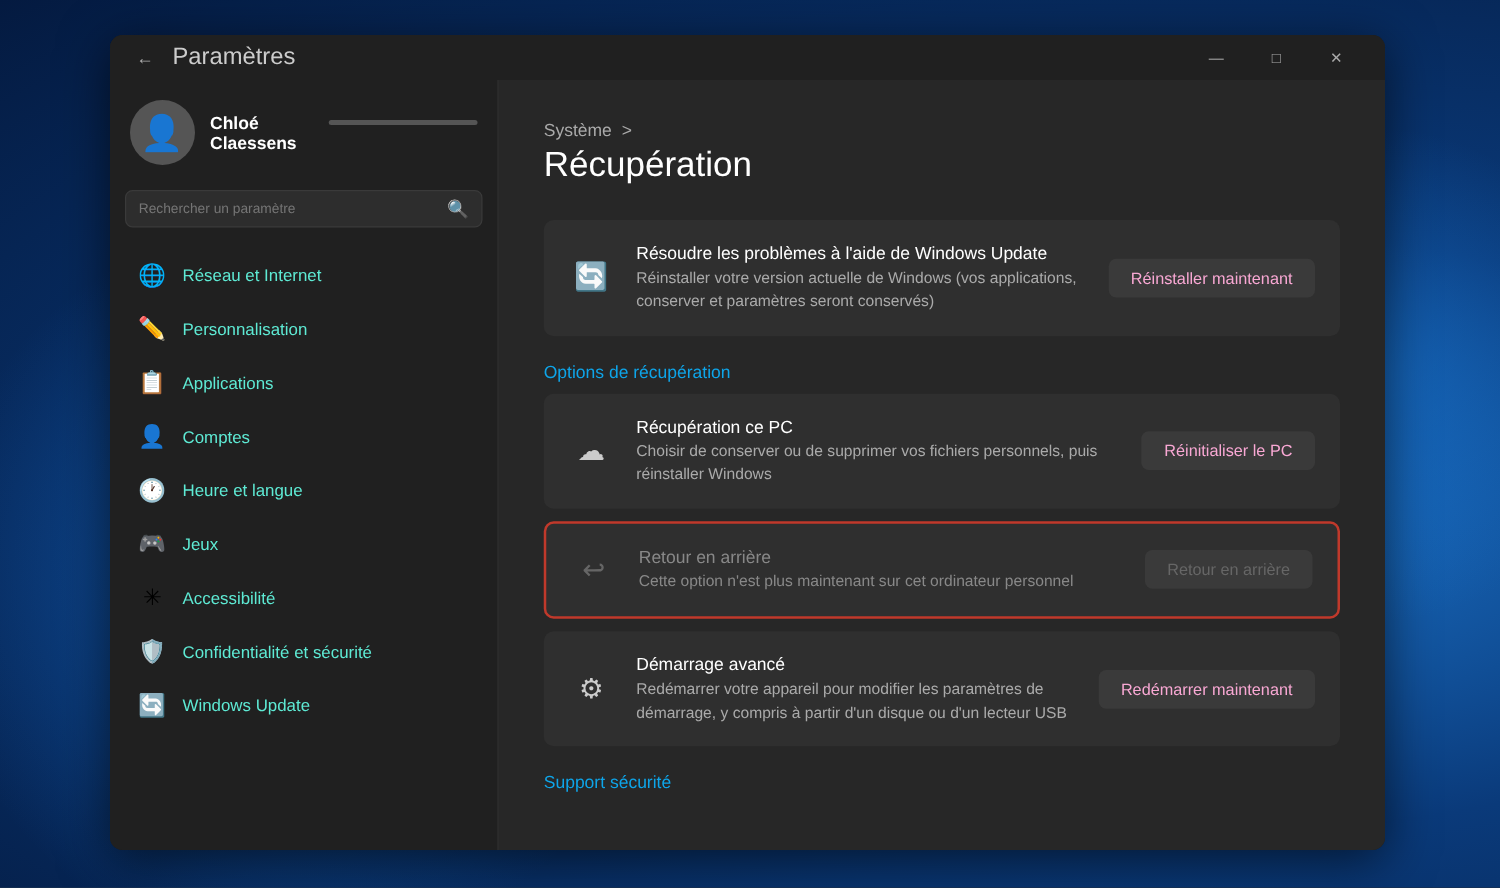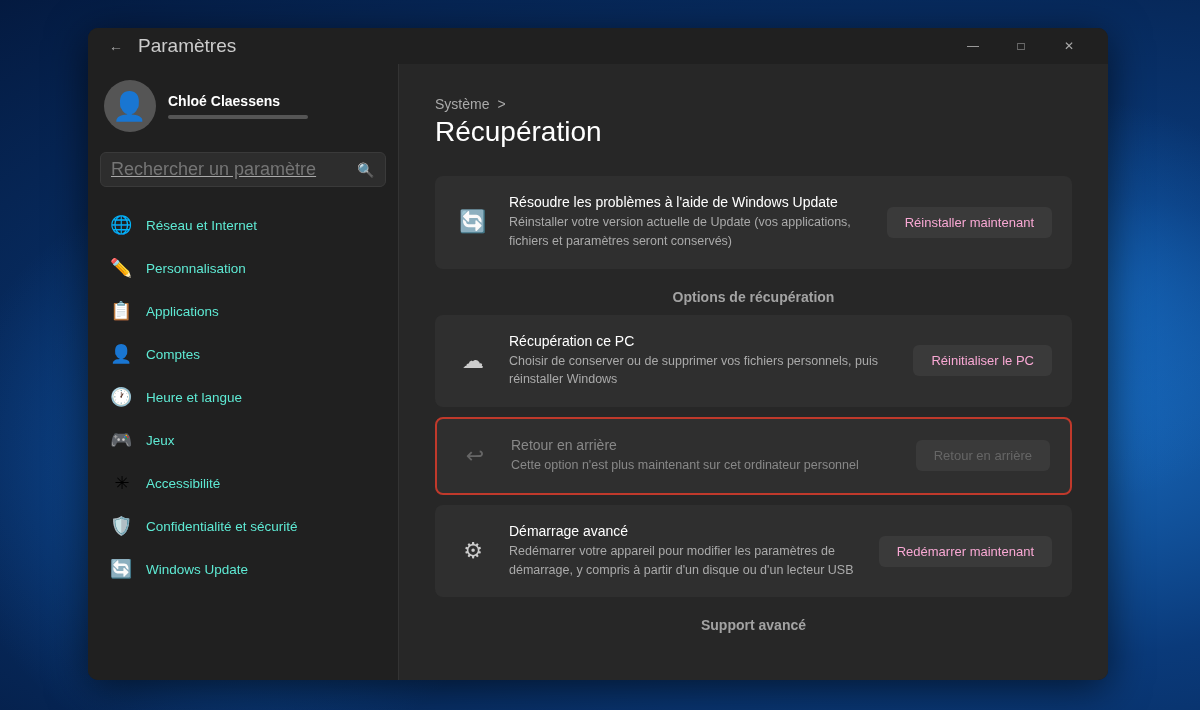--- a/index.html
+++ b/index.html
@@ -138,21 +138,21 @@
       align-items: center;
       justify-content: center;
       flex-shrink: 0;
     }
     .avatar-icon {
       color: #ccc;
       font-size: 28px;
     }
     .user-info {
       display: flex;
-      flex-direction: column;
+      flex-direction: row;
     }
     .user-name {
       color: #fff;
       font-size: 14px;
       font-weight: 600;
     }
     .user-bar {
       width: 140px;
       height: 4px;
       background: #555;
@@ -172,22 +172,21 @@
       border-radius: 6px;
       padding: 6px 10px;
       gap: 8px;
     }
     .search-input {
       flex: 1;
       background: transparent;
       border: none;
       outline: none;
       color: #aaa;
-      font-size: 18px;
-      text-decoration: underline;
+      font-size: 11px;
     }
     .search-icon-svg {
       color: #aaa;
       font-size: 14px;
     }
 
     
     .nav-item {
       display: flex;
       align-items: center;
@@ -285,24 +284,23 @@
       flex-shrink: 0;
     }
     .card-btn:disabled {
       color: #666;
       cursor: default;
     }
 
     
     .section-header {
       font-size: 14px;
-      font-weight: 700;
-      color: #a3a3a3;
+      font-weight: 400;
+      color: #0ea5e9;
       margin: 20px 0 10px 0;
-      text-align: center;
     }
 
     
     .card-highlighted {
       border: 2px solid #c0392b;
       background: #2f2f2f;
     }
     .card-highlighted .card-title,
     .card-highlighted .card-desc {
       color: #888;
@@ -418,21 +416,21 @@
           <span>Système</span>
           <span class="breadcrumb-separator">&gt;</span>
         </div>
         <h1 class="page-title">Récupération</h1>
       </div>
 
       <div class="card">
         <div class="card-icon">🔄</div>
         <div class="card-text">
           <div class="card-title">Résoudre les problèmes à l'aide de Windows Update</div>
-          <div class="card-desc">Réinstaller votre version actuelle de Update (vos applications, fichiers et paramètres seront conservés)</div>
+          <div class="card-desc">Réinstaller votre version actuelle de Windows (vos applications, conserver et paramètres seront conservés)</div>
         </div>
         <button class="card-btn">Réinstaller maintenant</button>
       </div>
 
       <div class="section-header">Options de récupération</div>
 
       <div class="card">
         <div class="card-icon">☁</div>
         <div class="card-text">
           <div class="card-title">Récupération ce PC</div>
@@ -452,16 +450,16 @@
 
       <div class="card">
         <div class="card-icon">⚙</div>
         <div class="card-text">
           <div class="card-title">Démarrage avancé</div>
           <div class="card-desc">Redémarrer votre appareil pour modifier les paramètres de démarrage, y compris à partir d'un disque ou d'un lecteur USB</div>
         </div>
         <button class="card-btn">Redémarrer maintenant</button>
       </div>
 
-      <div class="section-header">Support avancé</div>
+      <div class="section-header">Support sécurité</div>
     </div>
   </div>
 </div>
 
 </body></html>

